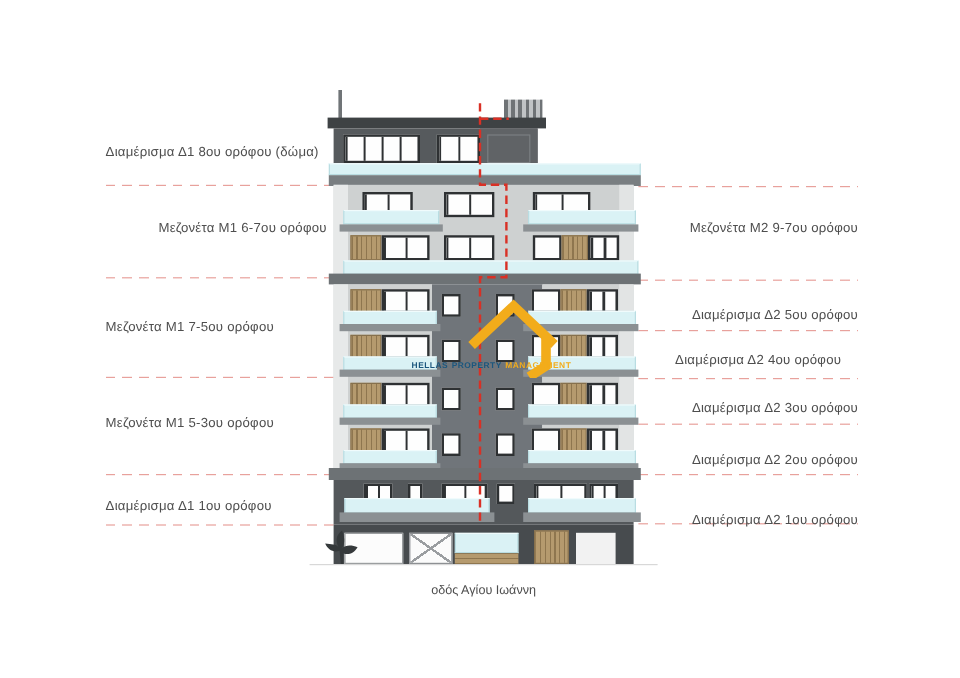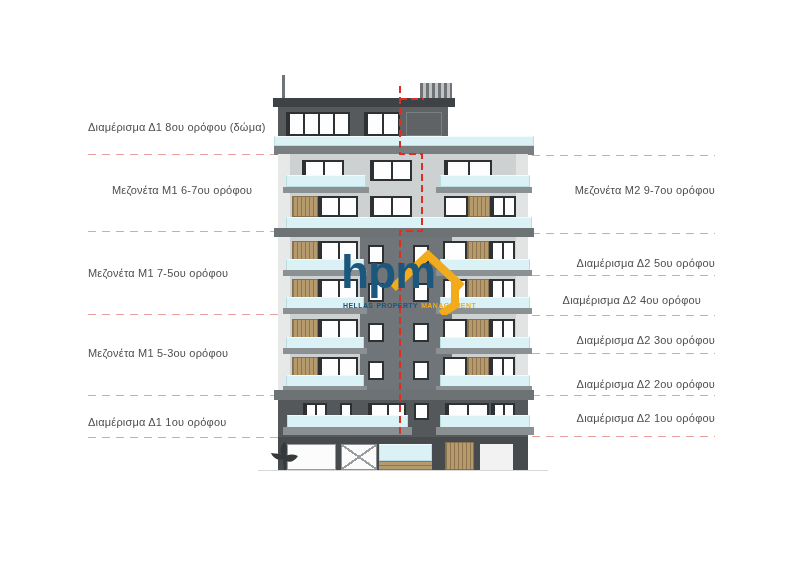--- a/index.html
+++ b/index.html
@@ -47,30 +47,30 @@
       <div class="guide" style="left: 532px; top: 233px; width: 183px;"></div>
       <div class="guide" style="left: 532px; top: 275px; width: 183px;"></div>
       <div class="guide" style="left: 532px; top: 315px; width: 183px;"></div>
       <div class="guide" style="left: 532px; top: 353px; width: 183px;"></div>
       <div class="guide" style="left: 532px; top: 395px; width: 183px;"></div>
       <div class="guide" style="left: 532px; top: 436px; width: 183px;"></div>
     </div>
 
   <div id="labels-layer">
       <div class="flabel" style="left: 88px; top: 121px;">Διαμέρισμα Δ1 8ου ορόφου (δώμα)</div>
-      <div class="flabel" style="left: 76px; top: 184px; padding-left: 36px;">Μεζονέτα Μ1 6-7ου ορόφου</div>
+      <div class="flabel" style="left: 96px; top: 184px; padding-left: 36px;">Μεζονέτα Μ1 6-7ου ορόφου</div>
       <div class="flabel" style="left: 88px; top: 267px;">Μεζονέτα Μ1 7-5ου ορόφου</div>
       <div class="flabel" style="left: 88px; top: 347px;">Μεζονέτα Μ1 5-3ου ορόφου</div>
       <div class="flabel" style="left: 88px; top: 416px;">Διαμέρισμα Δ1 1ου ορόφου</div>
       <div class="flabel right" style="right: 85px; top: 184px;">Μεζονέτα Μ2 9-7ου ορόφου</div>
       <div class="flabel right" style="right: 85px; top: 257px;">Διαμέρισμα Δ2 5ου ορόφου</div>
       <div class="flabel right" style="right: 99px; top: 294px;">Διαμέρισμα Δ2 4ου ορόφου</div>
       <div class="flabel right" style="right: 85px; top: 334px;">Διαμέρισμα Δ2 3ου ορόφου</div>
       <div class="flabel right" style="right: 85px; top: 378px;">Διαμέρισμα Δ2 2ου ορόφου</div>
-      <div class="flabel right" style="right: 85px; top: 412px;">Διαμέρισμα Δ2 1ου ορόφου</div>
+      <div class="flabel right" style="right: 85px; top: 428px;">Διαμέρισμα Δ2 1ου ορόφου</div>
     </div>
 
   <div class="abs" style="left:0;top:0;width:800px;height:565px;">
 
     <div class="abs" style="left:282;left:282px;top:75px;width:3px;height:24px;background:#70747 7;background:#707477;"></div>
     <div class="abs slats" style="left:420px;top:83px;width:32px;height:16px;"></div>
     <div class="abs" style="left:273px;top:98px;width:182px;height:9px;background:#3e4244;"></div>
 
     <div class="abs" style="left:278px;top:107px;width:170px;height:29px;background:#565a5d;"></div>
     <div class="abs" style="left:400px;top:107px;width:48px;height:29px;background:#606366;"></div>
@@ -189,21 +189,21 @@
   <svg class="abs" style="left:0;top:0;width:800px;height:565px;pointer-events:none;" viewBox="0 0 800 565">
     <path d="M400 86 L400 154 L422 154 L422 231 L400 231 L400 436" fill="none" stroke="var(--bred)" stroke-width="2" stroke-dasharray="7 4"></path>
     <path d="M400 99 L424 99" fill="none" stroke="var(--bred)" stroke-width="2" stroke-dasharray="7 4"></path>
   </svg>
 
   <div class="abs" style="left:335px;top:245px;width:135px;height:70px;">
     <svg class="abs" style="left:0;top:0;width:135px;height:70px;" viewBox="0 0 135 70">
       <path d="M58 43 L93 10 L127 42" fill="none" stroke="var(--logo-yellow)" stroke-width="8"></path>
       <path d="M120 34 L120 60 L106 69" fill="none" stroke="var(--logo-yellow)" stroke-width="8"></path>
     </svg>
-    <div class="abs hpm-text" style="left:6px;top:4px;">hpm</div>
     <div class="abs" style="left:8px;top:57px;width:120px;display:flex;gap:3px;">
       <span class="logo-word" style="color:var(--logo-blue);">HELLAS</span>
       <span class="logo-word" style="color:var(--logo-blue);">PROPERTY</span>
       <span class="logo-word" style="color:var(--logo-yellow);">MANAGEMENT</span>
     </div>
   </div>
 
+  <div class="abs" style="left:278px;top:486px;width:250px;text-align:center;font-size:10.5px;color:#4e4e4e;">οδός Αγίου Ιωάννη</div>
 </div>
 
 </body></html>

